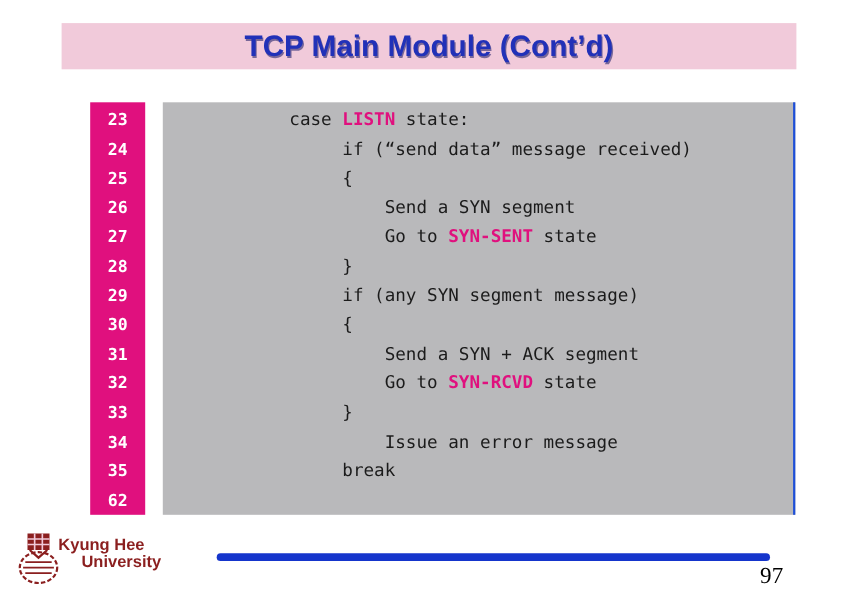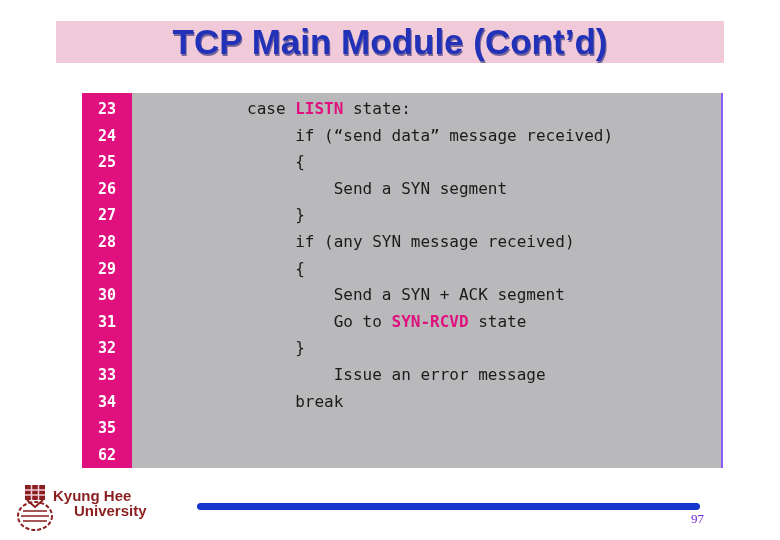--- a/index.html
+++ b/index.html
@@ -17,43 +17,43 @@
   .slide{
     position:relative;width:780px;height:540px;background:#ffffff;overflow:hidden;
   }
   
   .banner{
     position:absolute;left:56px;top:21px;width:668px;height:42px;
     background:var(--banner_pink);
     display:flex;align-items:center;justify-content:center;
   }
   .banner h1{
-    font-size:35px;font-weight:bold;color:var(--title_blue);
+    font-size:27px;font-weight:bold;color:var(--title_blue);
     letter-spacing:0px;
     text-shadow:1px 1.5px 0 rgba(20,22,100,0.55);
     font-family:"Liberation Sans",sans-serif;
   }
   
   .code-panel{
     position:absolute;left:62px;top:93px;width:661px;height:375px;
     display:flex;flex-direction:row;padding-left:20px;
   }
   .nums{
     width:50px;background:var(--magenta);
     padding-top:3px;flex:none;
   }
   .line-num{
     height:26.6px;line-height:26.6px;text-align:center;
     color:#ffffff;font-family:"DejaVu Sans Mono","Liberation Mono",monospace;
     font-size:15px;font-weight:bold;
   }
   .code{
     flex:1;background:var(--code_gray);
-    border-right:2px solid #8b5cf6;
-    padding-top:3px;overflow:hidden;
+    border-right:2px solid #1d4ed8;
+    padding-top:3px;overflow:hidden;margin-left:16px;
   }
   .code-line{
     height:26.6px;line-height:26.6px;white-space:pre;
     padding-left:115px;
     font-family:"DejaVu Sans Mono","Liberation Mono",monospace;
     font-size:16px;color:var(--code_text);
   }
   .code-line .kw{color:var(--magenta);font-weight:bold;}
   
   .logo{
@@ -65,21 +65,21 @@
     font-family:"Liberation Sans",sans-serif;
   }
   .uni .uni2{margin-left:21px;}
   .accent{
     position:absolute;left:197px;top:503px;width:503px;height:7px;
     background:var(--accent_blue);border-radius:4px;
   }
   .pageno{
     position:absolute;left:691px;top:511px;
     font-family:"Liberation Serif","DejaVu Serif",serif;
-    font-size:13px;color:#6d28d9;
+    font-size:21px;color:#000000;
   }
 </style>
 </head>
 <body>
 
 <div class="slide">
 
   <header class="banner">
     <h1>TCP Main Module (Cont’d)</h1>
   </header>
@@ -99,22 +99,23 @@
         <div class="line-num">33</div>
         <div class="line-num">34</div>
         <div class="line-num">35</div>
         <div class="line-num">62</div>
       </div>
     <div class="code">
         <div class="code-line"><span>case </span><span class="kw">LISTN</span><span> state:</span></div>
         <div class="code-line"><span>     if (“send data” message received)</span></div>
         <div class="code-line"><span>     {</span></div>
         <div class="code-line"><span>         Send a SYN segment</span></div>
+        <div class="code-line"><span>         Go to </span><span class="kw">SYN-SENT</span><span> state</span></div>
         <div class="code-line"><span>     }</span></div>
-        <div class="code-line"><span>     if (any SYN message received)</span></div>
+        <div class="code-line"><span>     if (any SYN segment message)</span></div>
         <div class="code-line"><span>     {</span></div>
         <div class="code-line"><span>         Send a SYN + ACK segment</span></div>
         <div class="code-line"><span>         Go to </span><span class="kw">SYN-RCVD</span><span> state</span></div>
         <div class="code-line"><span>     }</span></div>
         <div class="code-line"><span>         Issue an error message</span></div>
         <div class="code-line"><span>     break</span></div>
       </div>
   </section>
 
   <span class="logo">

